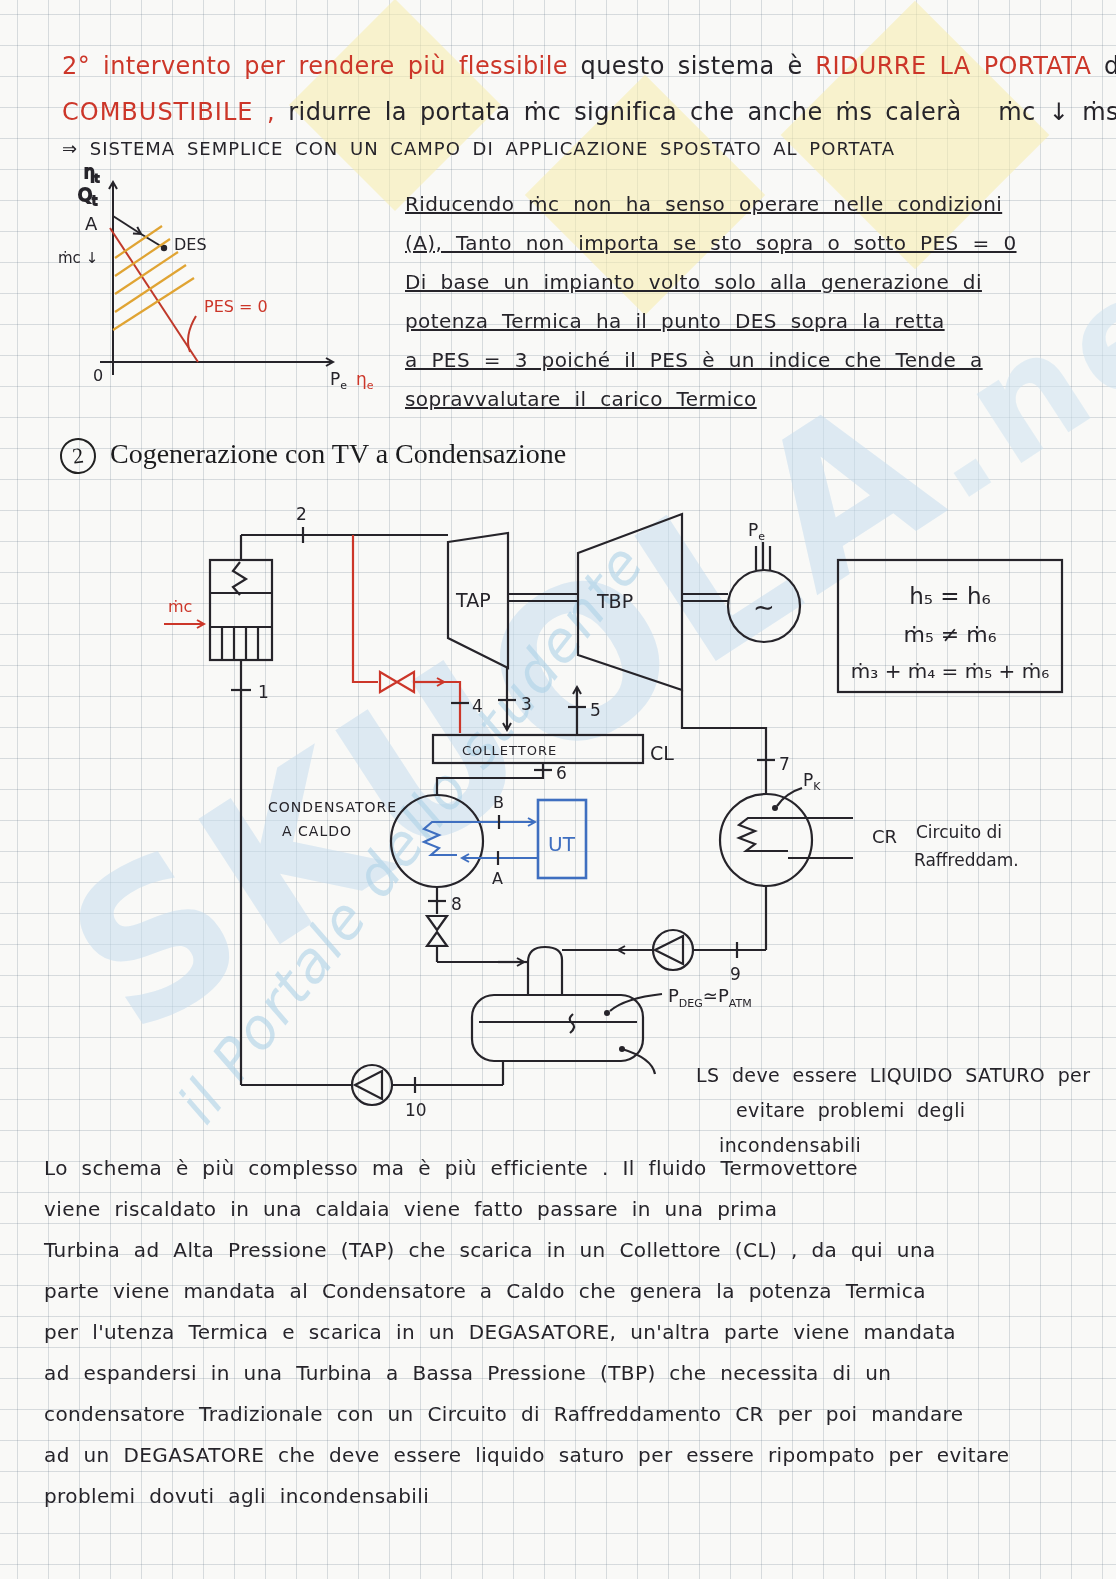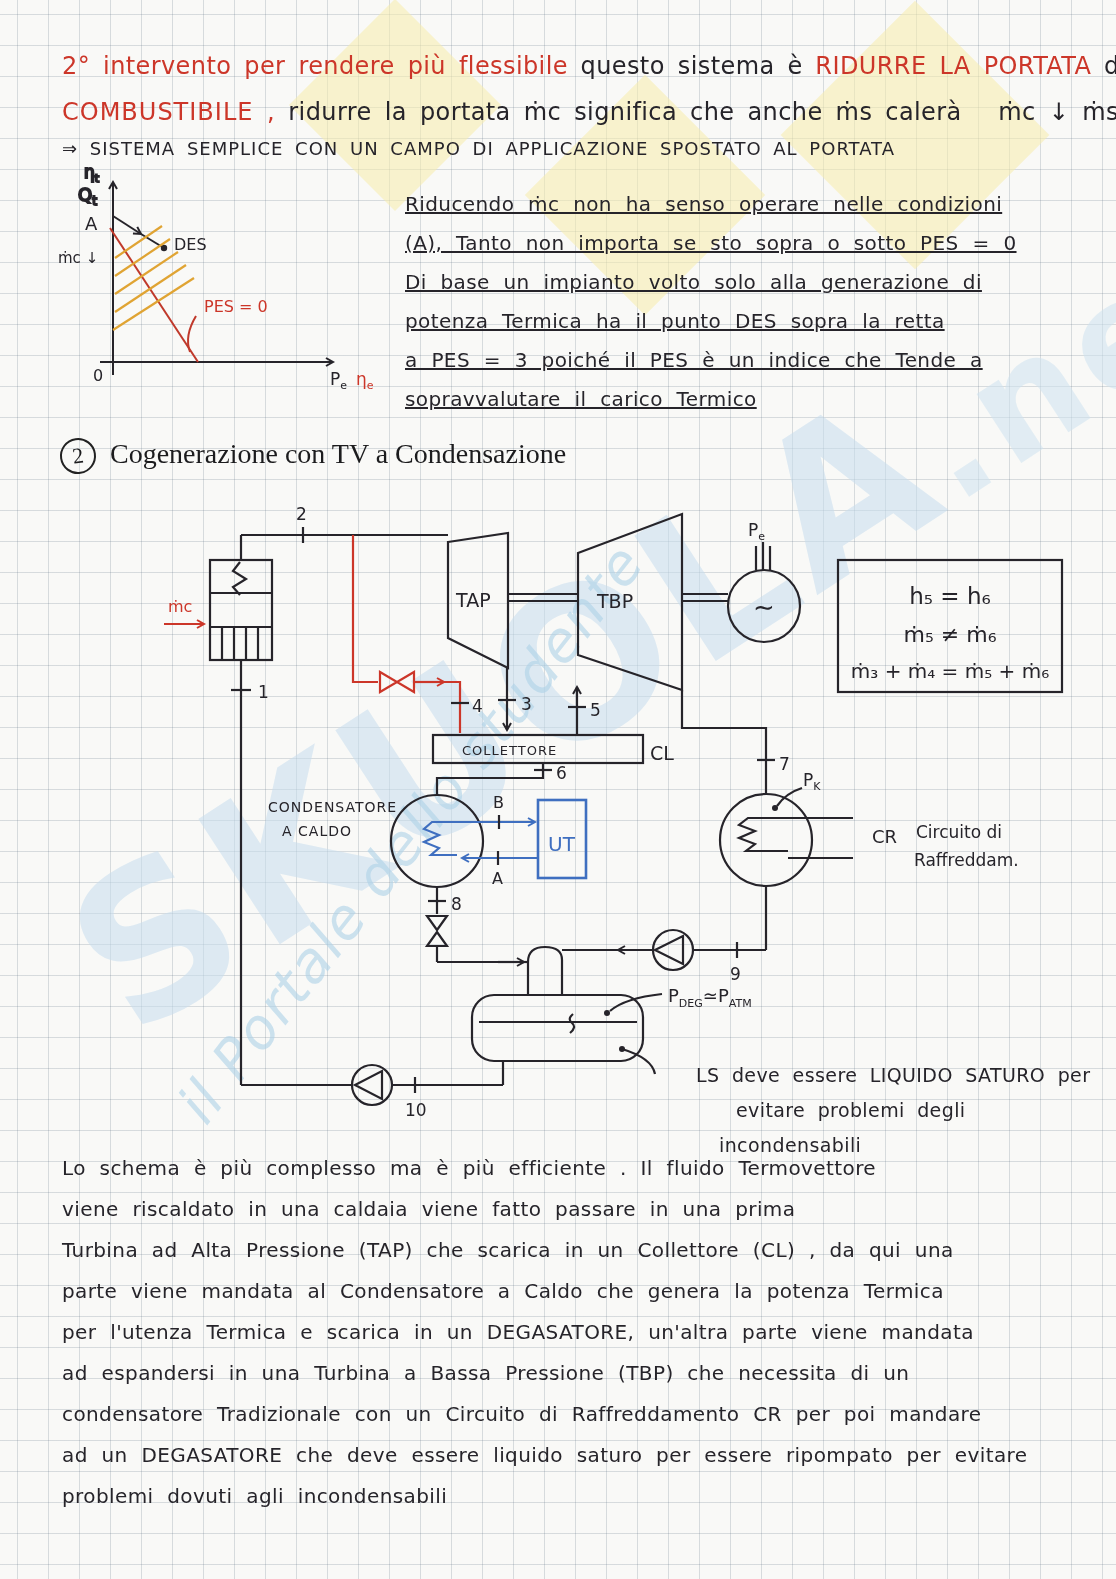--- a/index.html
+++ b/index.html
@@ -74,21 +74,21 @@
   <div class="abs heading" style="left:60px;top:438px;">
     <span class="hnum">2</span><span>Cogenerazione con TV a Condensazione</span>
   </div>
 
   <div class="abs lsnote" style="left:696px;top:1064px;">
     <div class="ln hw">LS   deve essere   LIQUIDO SATURO per</div>
     <div class="ln hw" style="margin-left:40px;">evitare  problemi  degli</div>
     <div class="ln hw" style="margin-left:23px;">incondensabili</div>
   </div>
 
-  <div class="abs bottompara" style="left:62px;top:1156px;width:1020px;">
+  <div class="abs bottompara" style="left:44px;top:1156px;width:1020px;">
     <div class="ln hw">Lo schema è più complesso ma è più efficiente . Il fluido Termovettore</div>
     <div class="ln hw">viene riscaldato in una caldaia viene fatto passare in una prima</div>
     <div class="ln hw">Turbina ad Alta Pressione (TAP) che scarica in un Collettore (CL) , da qui una</div>
     <div class="ln hw">parte viene mandata al Condensatore a Caldo che genera la potenza Termica</div>
     <div class="ln hw">per l'utenza Termica e scarica in un DEGASATORE, un'altra parte viene mandata</div>
     <div class="ln hw">ad espandersi in una Turbina a Bassa Pressione (TBP) che necessita di un</div>
     <div class="ln hw">condensatore Tradizionale con un Circuito di Raffreddamento CR per poi mandare</div>
     <div class="ln hw">ad un DEGASATORE che deve essere liquido saturo per essere ripompato per evitare</div>
     <div class="ln hw">problemi dovuti agli incondensabili</div>
   </div>

